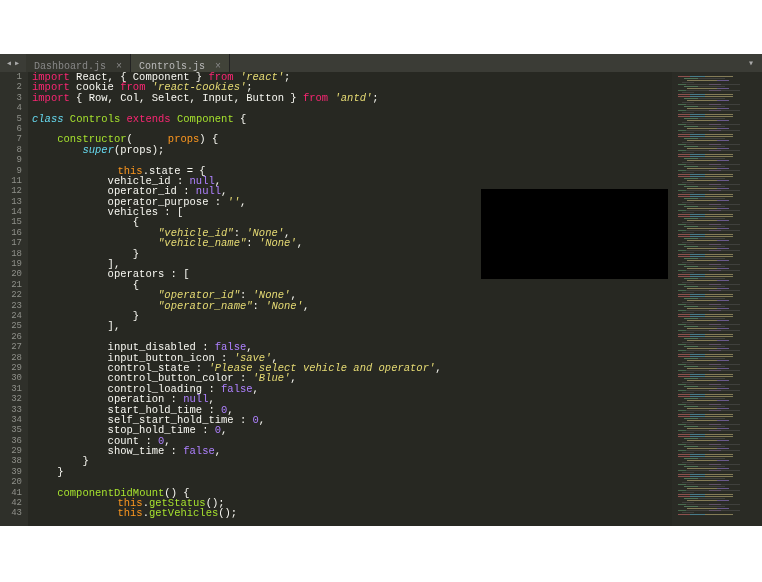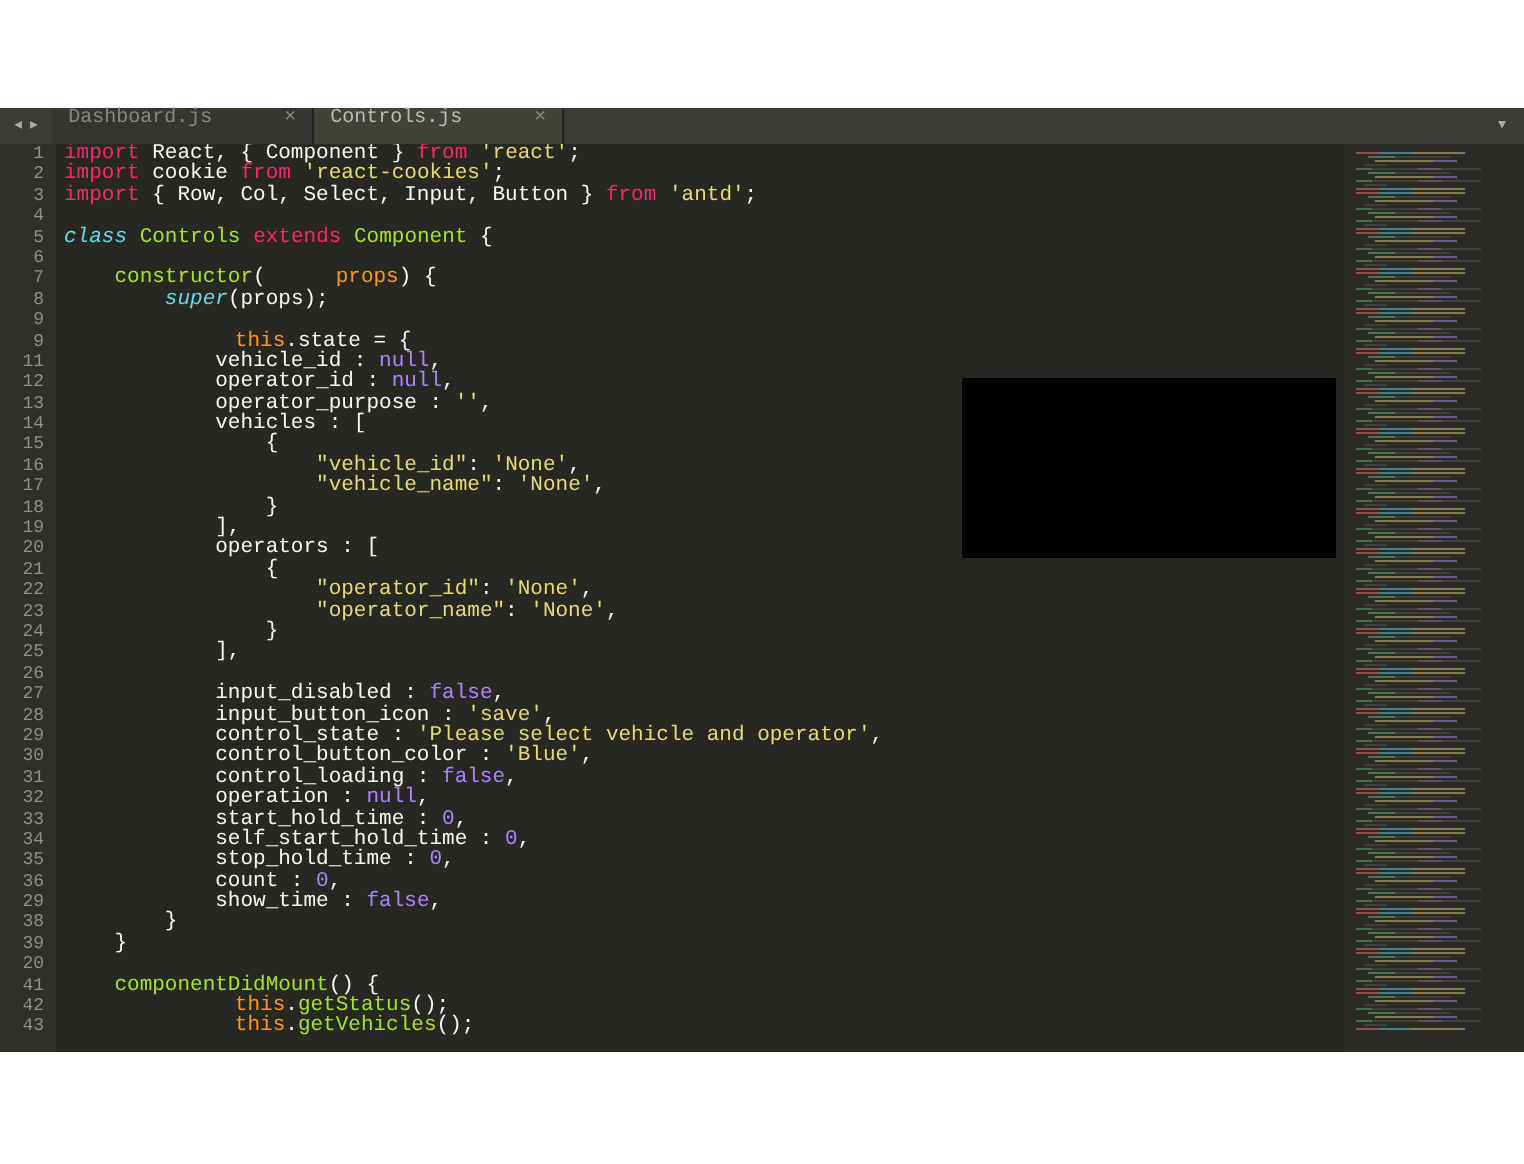--- a/index.html
+++ b/index.html
@@ -30,23 +30,23 @@
 .nav-arrows {
   display: flex;
   gap: 2px;
   padding: 0 6px;
   color: #aaa;
 }
 .arrow { cursor: pointer; font-size: 10px; }
 .tabs { display: flex; height: 100%; }
 .tab {
   display: flex;
-  align-items: flex-start;
+  align-items: flex-end;
   padding: 0 8px;
-  gap: 36px;
+  gap: 10px;
   color: #bbb;
   font-size: 10px;
   border-right: 1px solid #222;
   background: #414339;
 }
 .tab.inactive { background: #35362f; color: #888; }
 .tab-close { color: #888; font-size: 10px; cursor: pointer; }
 .topbar-right { margin-left: auto; padding-right: 8px; color: #aaa; font-size: 10px; }
 
 .editor {
@@ -71,21 +71,21 @@
   line-height: 10.4px;
   color: #f8f8f2;
   white-space: pre;
   position: relative;
 }
 .code .line { height: 10.4px; }
 
 .kw { color: #f92672; text-align: right; }
 .kw2 { color: #66d9ef; font-style: italic; text-align: center; }
 .cls { color: #a6e22e; }
-.str { color: #e6db74; }
+.str { color: #e6db74; font-style: italic; }
 .num { color: #ae81ff; }
 .bool { color: #ae81ff; margin-top: 20px; }
 .punc { color: #f8f8f2; }
 .this { color: #fd971f; padding-left: 35px; }
 .fnname { color: #a6e22e; }
 
 .minimap {
   width: 90px;
   background: #2a2b25;
   position: relative;

